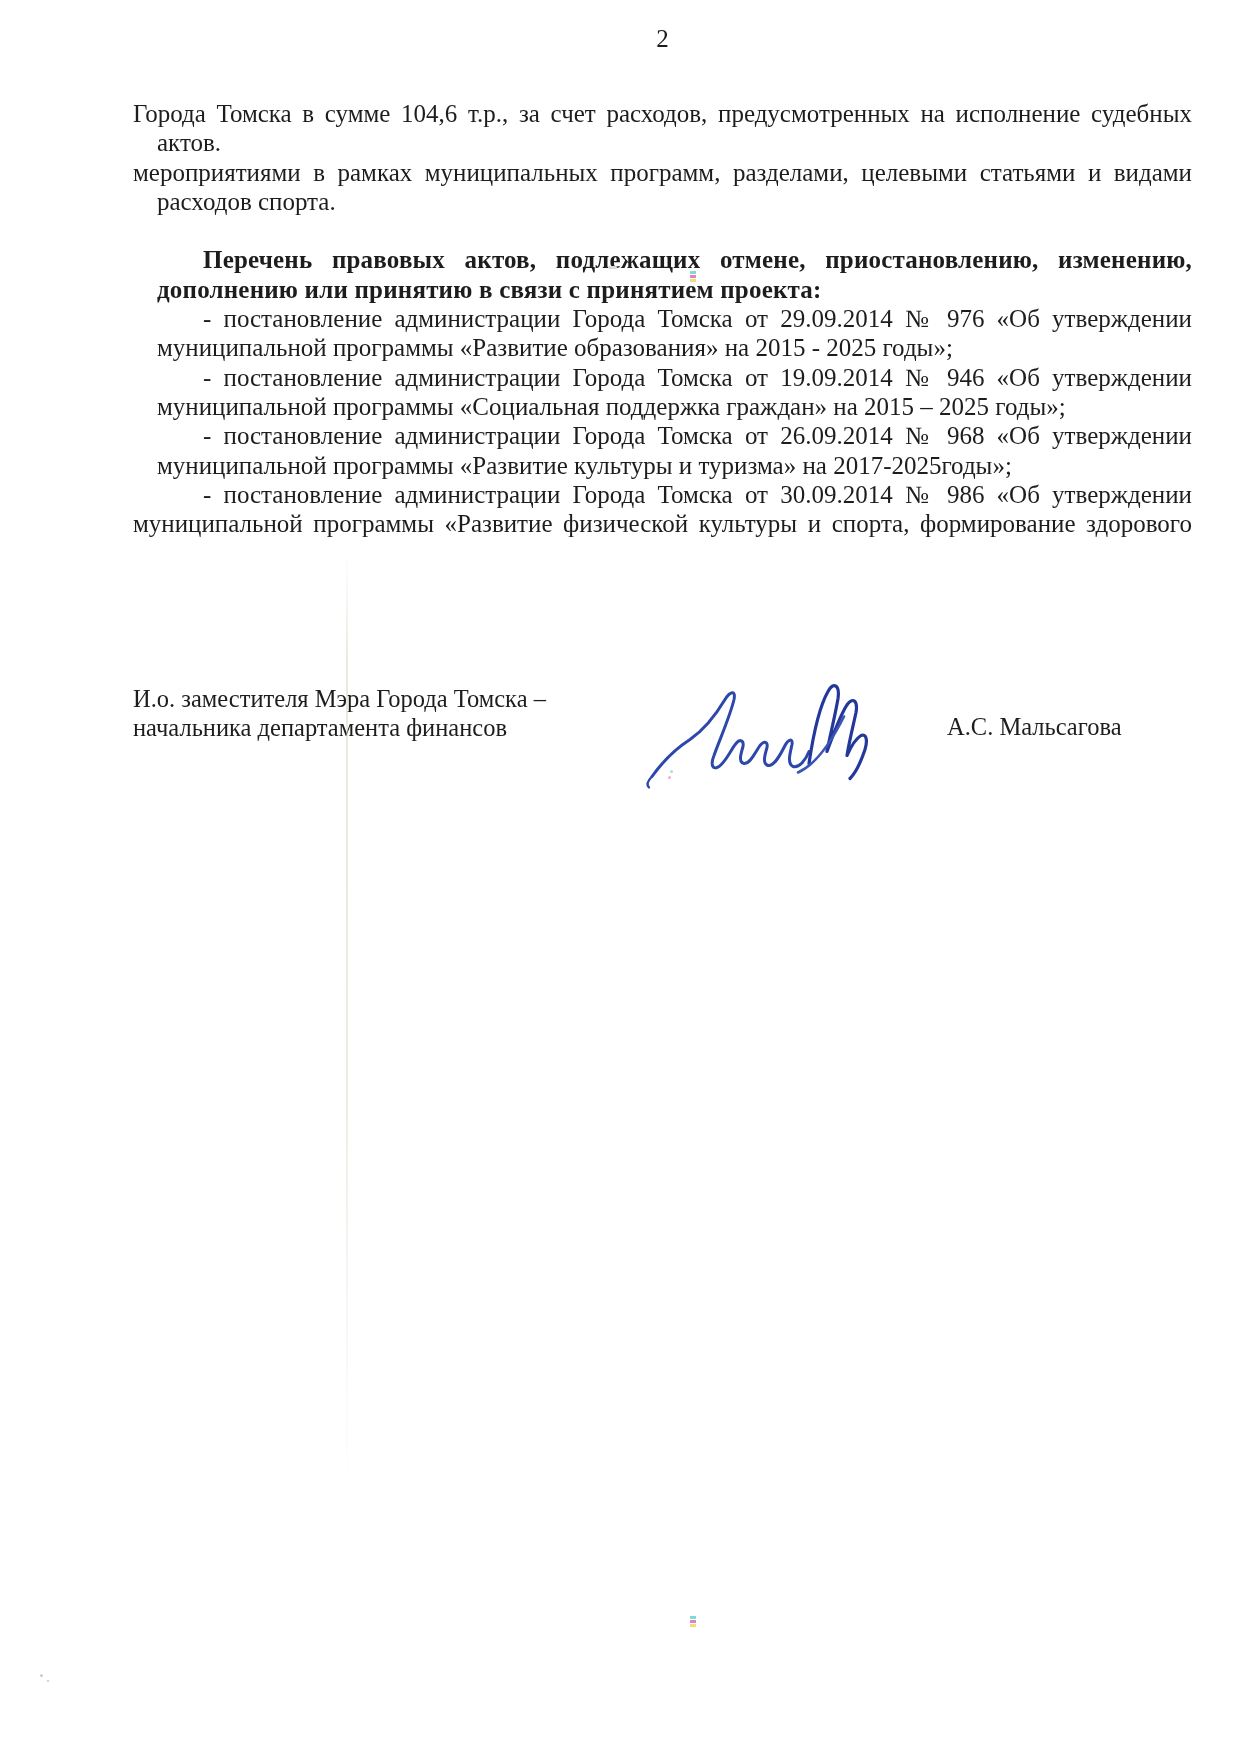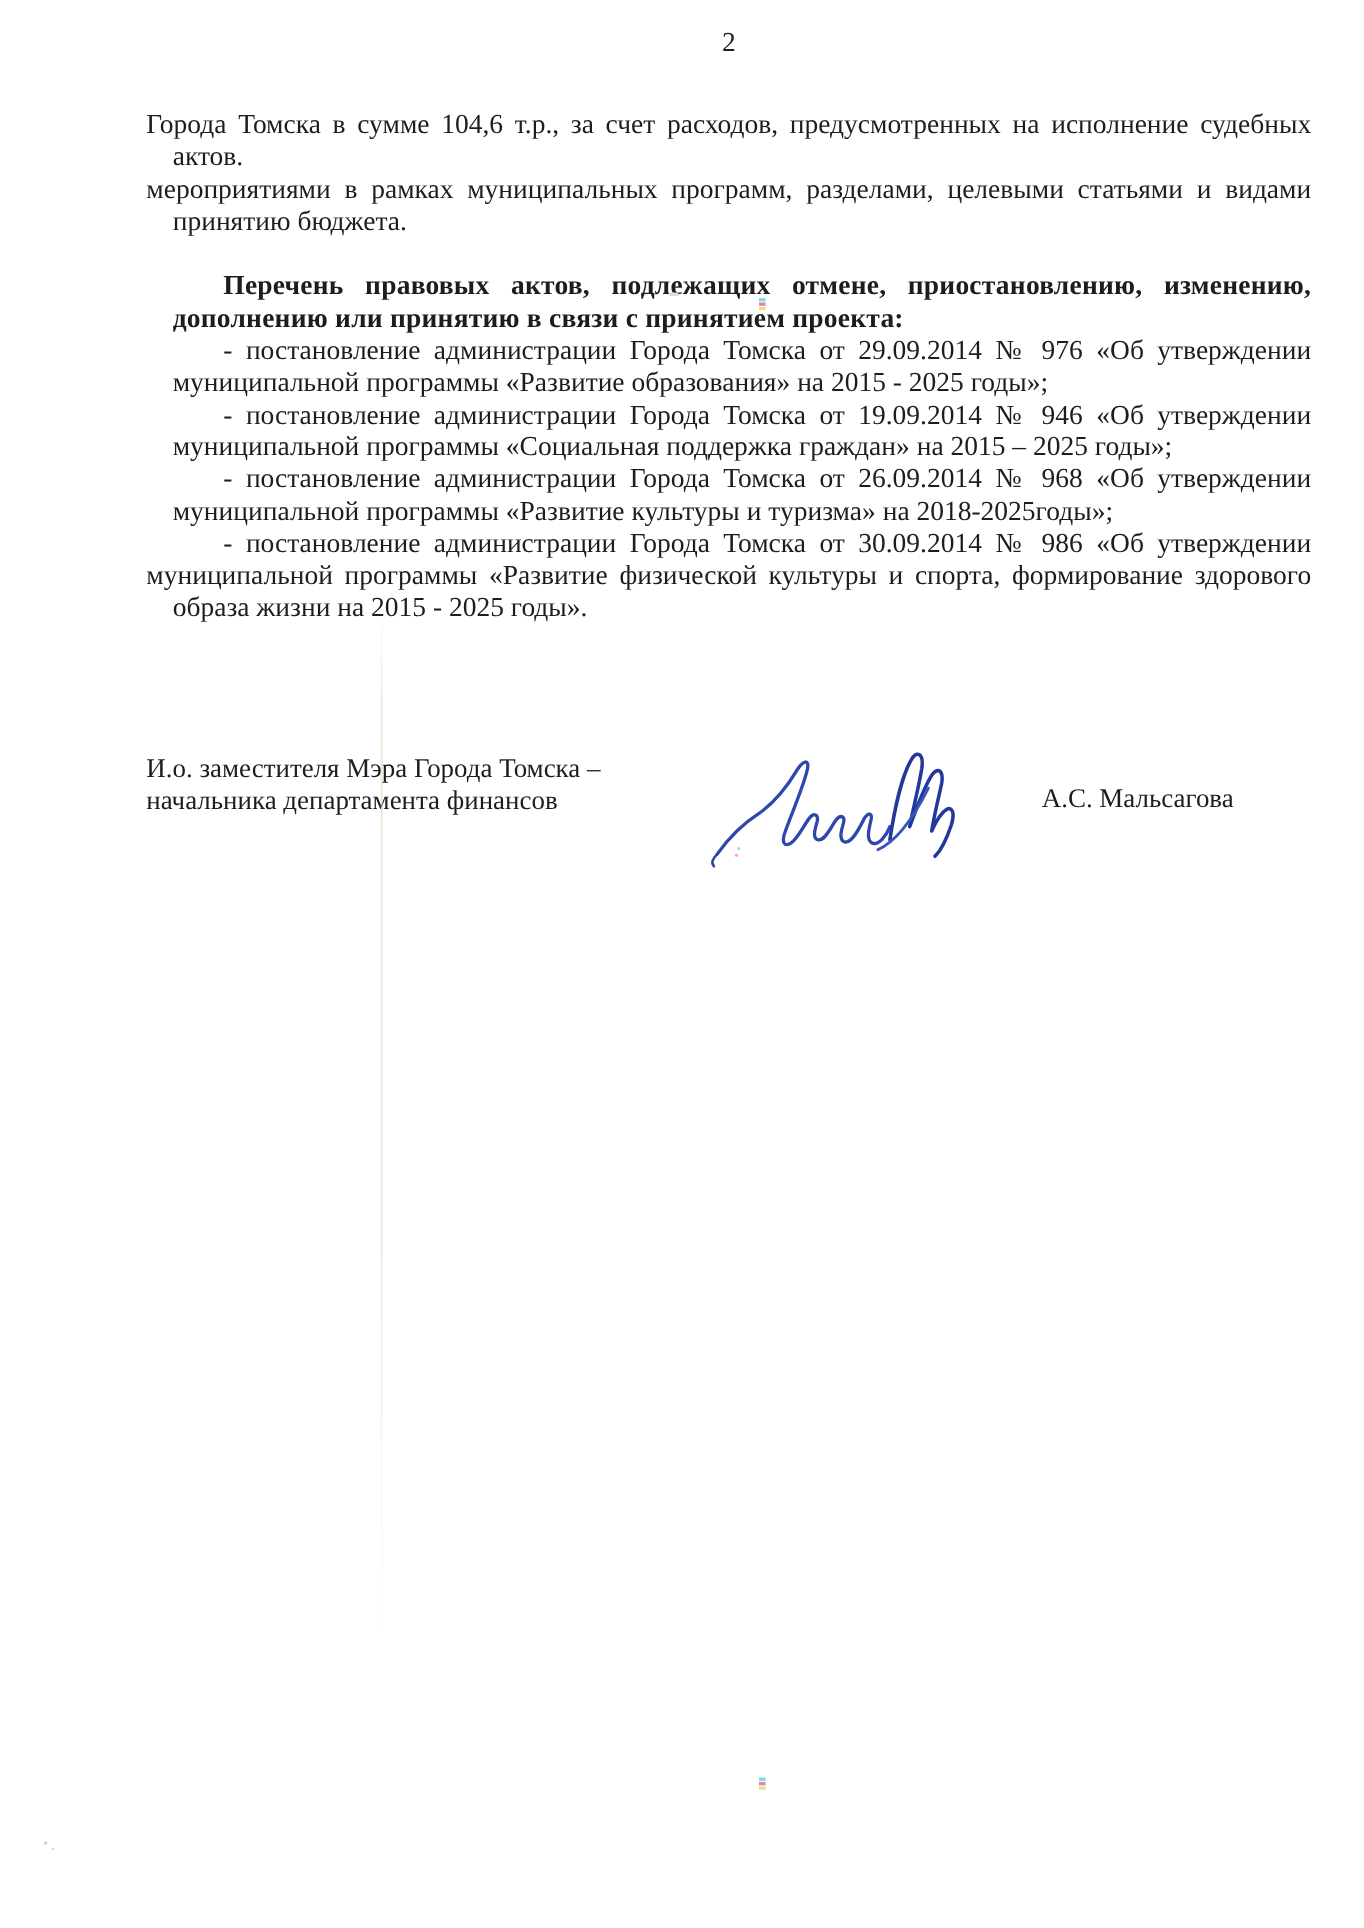--- a/index.html
+++ b/index.html
@@ -53,43 +53,42 @@
 
   <div class="pagenum">2</div>
 
   <div class="doc-body" id="doc-body">
       <div class="para">
         <div class="tline">Города Томска в сумме 104,6 т.р., за счет расходов, предусмотренных на исполнение судебных</div>
         <div class="tline lastline">актов.</div>
       </div>
       <div class="para">
         <div class="tline">мероприятиями в рамках муниципальных программ, разделами, целевыми статьями и видами</div>
-        <div class="tline lastline">принятию бюджета.</div>
+        <div class="tline lastline">расходов спорта.</div>
       </div>
       <div class="spacer"></div>
       <div class="para bold">
         <div class="tline ind">Перечень правовых актов, подлежащих отмене, приостановлению, изменению,</div>
         <div class="tline lastline">дополнению или принятию в связи с принятием проекта:</div>
       </div>
       <div class="para">
         <div class="tline ind">- постановление администрации Города Томска от 29.09.2014 № 976 «Об утверждении</div>
         <div class="tline lastline">муниципальной программы «Развитие образования» на 2015 - 2025 годы»;</div>
       </div>
       <div class="para">
         <div class="tline ind">- постановление администрации Города Томска от 19.09.2014 № 946 «Об утверждении</div>
         <div class="tline lastline">муниципальной программы «Социальная поддержка граждан» на 2015 – 2025 годы»;</div>
       </div>
       <div class="para">
         <div class="tline ind">- постановление администрации Города Томска от 26.09.2014 № 968 «Об утверждении</div>
-        <div class="tline lastline">муниципальной программы «Развитие культуры и туризма» на 2018-2025годы»;</div>
+        <div class="tline lastline">муниципальной программы «Развитие культуры и туризма» на 2017-2025годы»;</div>
       </div>
       <div class="para">
         <div class="tline ind">- постановление администрации Города Томска от 30.09.2014 № 986 «Об утверждении</div>
         <div class="tline">муниципальной программы «Развитие физической культуры и спорта, формирование здорового</div>
-        <div class="tline lastline">образа жизни на 2015 - 2025 годы».</div>
       </div>
     </div>
 
   <div class="sig-role">
     <div>И.о. заместителя Мэра Города Томска –</div>
     <div>начальника департамента финансов</div>
   </div>
 
   <svg class="sig-svg" viewBox="0 0 245 120" fill="none" xmlns="http://www.w3.org/2000/svg">
     <path d="M12 104 C22 90 36 76 50 67 C66 56 76 42 85 27 C90 19 96 17 94 27 C90 44 80 66 74 83 C70 93 73 98 79 94 C86 89 91 77 96 71 C100 66 104 68 103 74 C101 81 98 90 104 91 C110 92 115 80 120 73 C124 68 128 69 127 75 C125 82 122 91 128 93 C134 94 140 83 145 73 C148 67 153 65 152 72 C150 81 147 91 153 94 C159 96 166 87 169 79" stroke="#2d47ab" stroke-width="3" stroke-linecap="round" stroke-linejoin="round"></path>

